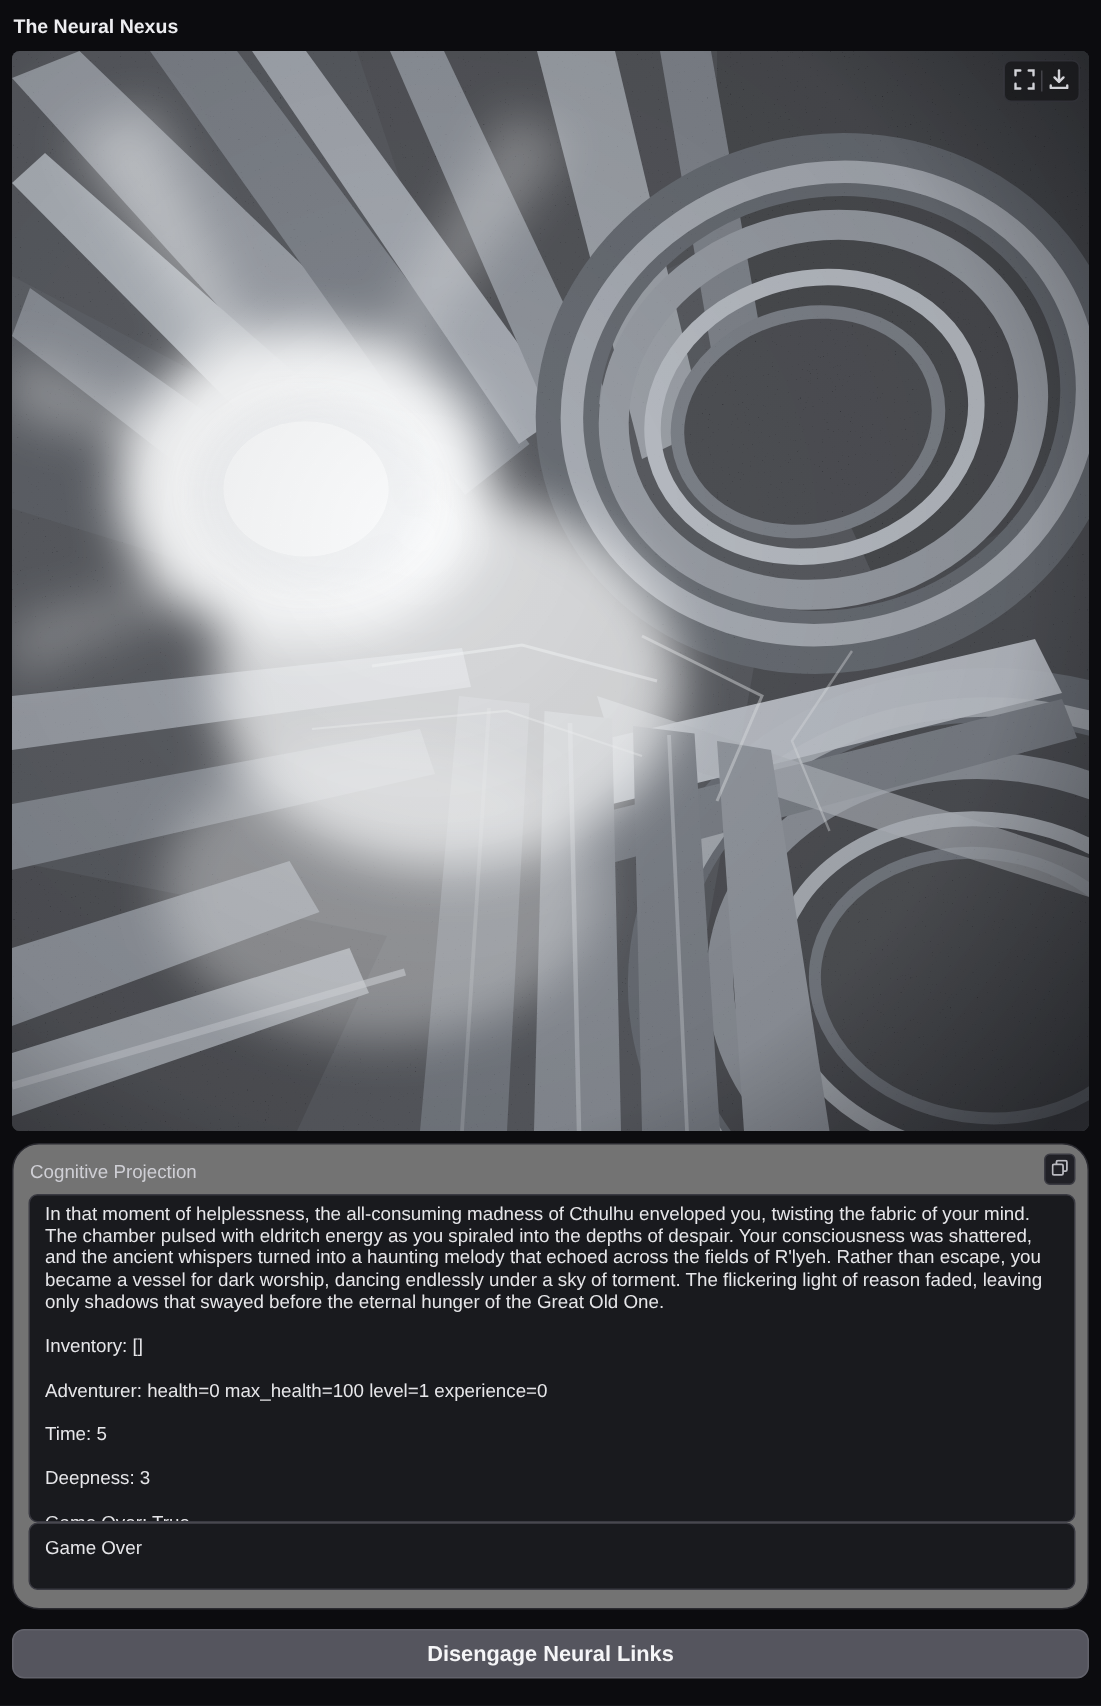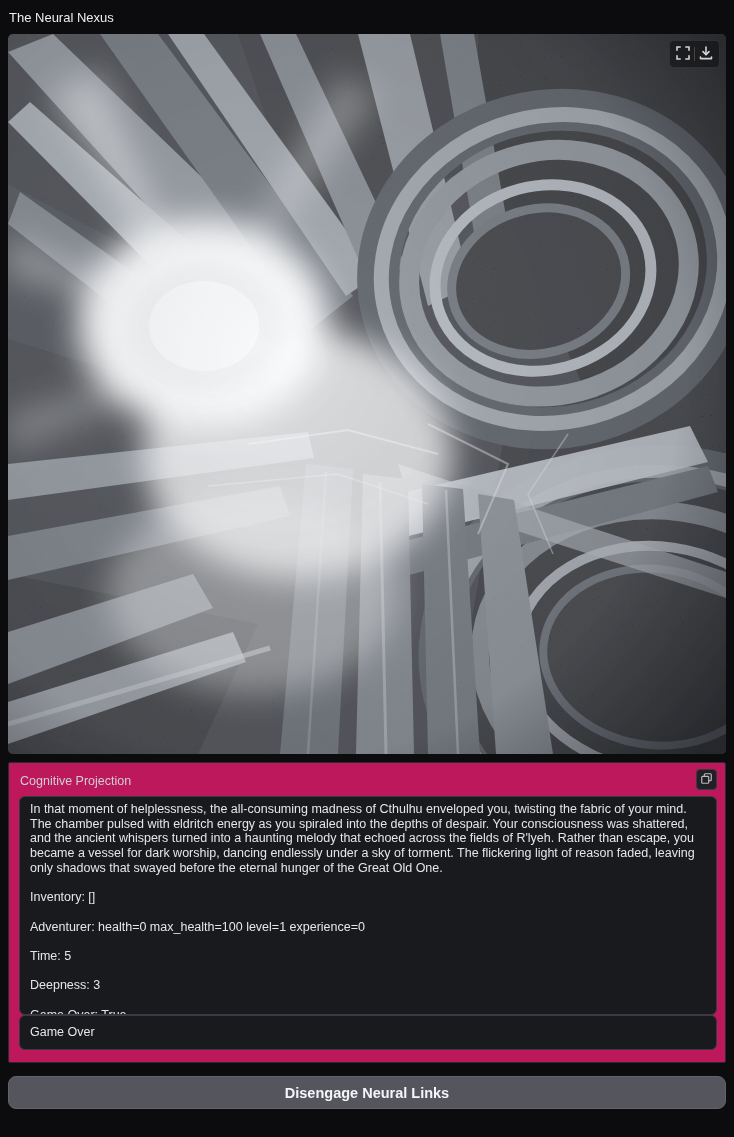--- a/index.html
+++ b/index.html
@@ -8,21 +8,21 @@
     background: #0c0c0f;
     font-family: "Liberation Sans", "DejaVu Sans", sans-serif;
     padding: 8px;
     width: 734px;
     height: 1137px;
     overflow: hidden;
   }
   .app-title {
     color: #ededf0;
     font-size: 13px;
-    font-weight: normal;
+    font-weight: bold;
     padding: 2px 0 9px 1px;
   }
   
   .image-viewer {
     position: relative;
     width: 718px;
     height: 720px;
     border-radius: 5px;
     overflow: hidden;
     background: #17181c;
@@ -42,23 +42,23 @@
     width: 22px; height: 22px;
     display: flex; align-items: center; justify-content: center;
     background: transparent; border: none; cursor: pointer;
     color: #d2d3d8;
   }
   .img-toolbar .divider { width: 1px; height: 14px; background: rgba(140,140,150,0.35); }
   
   .panel {
     position: relative;
     margin-top: 8px;
-    background: #be185d;
+    background: #737373;
     border: 1px solid #2a2a30;
-    border-radius: 2px;
+    border-radius: 18px;
     padding: 8px 10px 12px 10px;
   }
   .block-label {
     color: #cfcfd5;
     font-size: 12.5px;
     margin: 3px 0 8px 1px;
   }
   .copy-btn {
     position: absolute;
     top: 6px; right: 8px;
@@ -79,21 +79,21 @@
     color: #e6e6e9;
     font-family: "Liberation Sans", "DejaVu Sans", sans-serif;
     font-size: 12.5px;
     line-height: 14.7px;
     padding: 5px 10px;
     resize: none;
     overflow: hidden;
     outline: none;
   }
   textarea.projection-area { height: 219px; }
-  textarea.imprint-area { height: 35px; padding-top: 9px; }
+  textarea.imprint-area { height: 45px; padding-top: 9px; }
   .imprint-label { margin-top: 15px; }
   
   .action-btn {
     display: block;
     width: 718px;
     height: 33px;
     margin-top: 13px;
     background: #55555e;
     border: 1px solid #62626b;
     border-radius: 8px;

